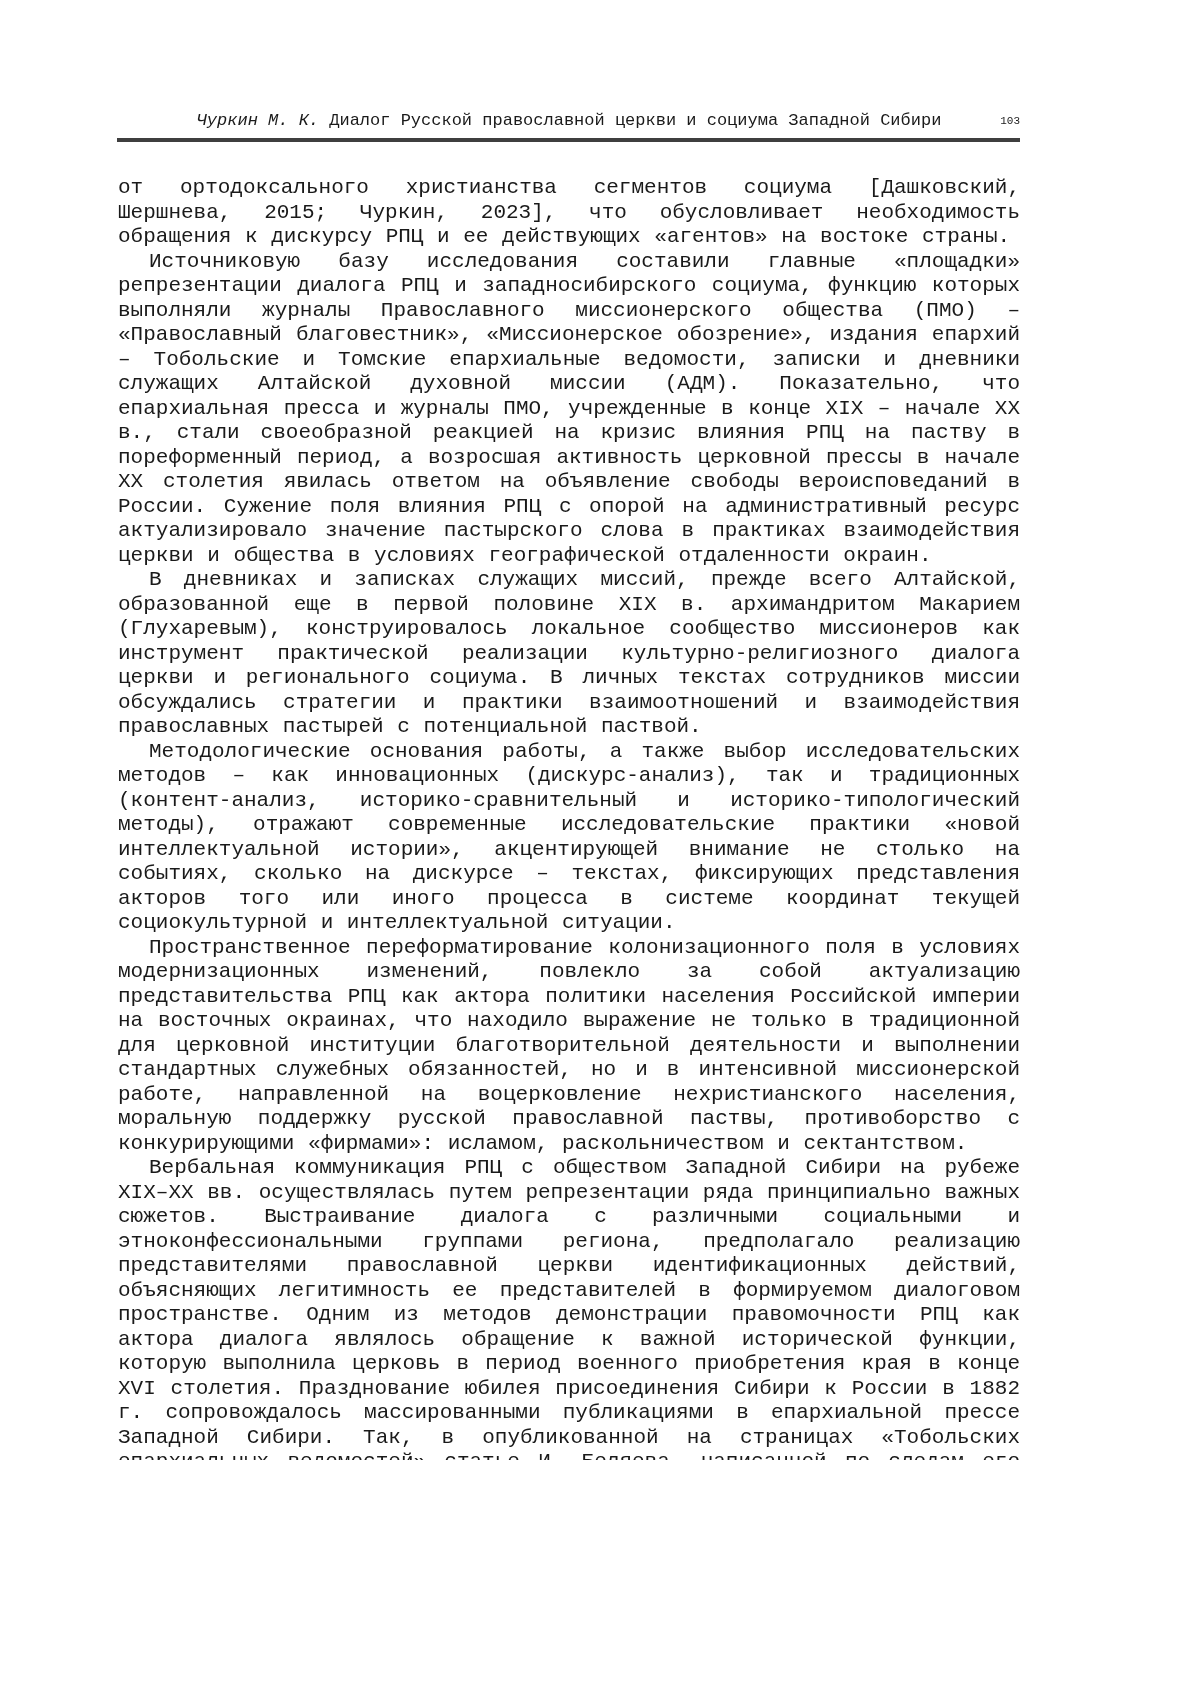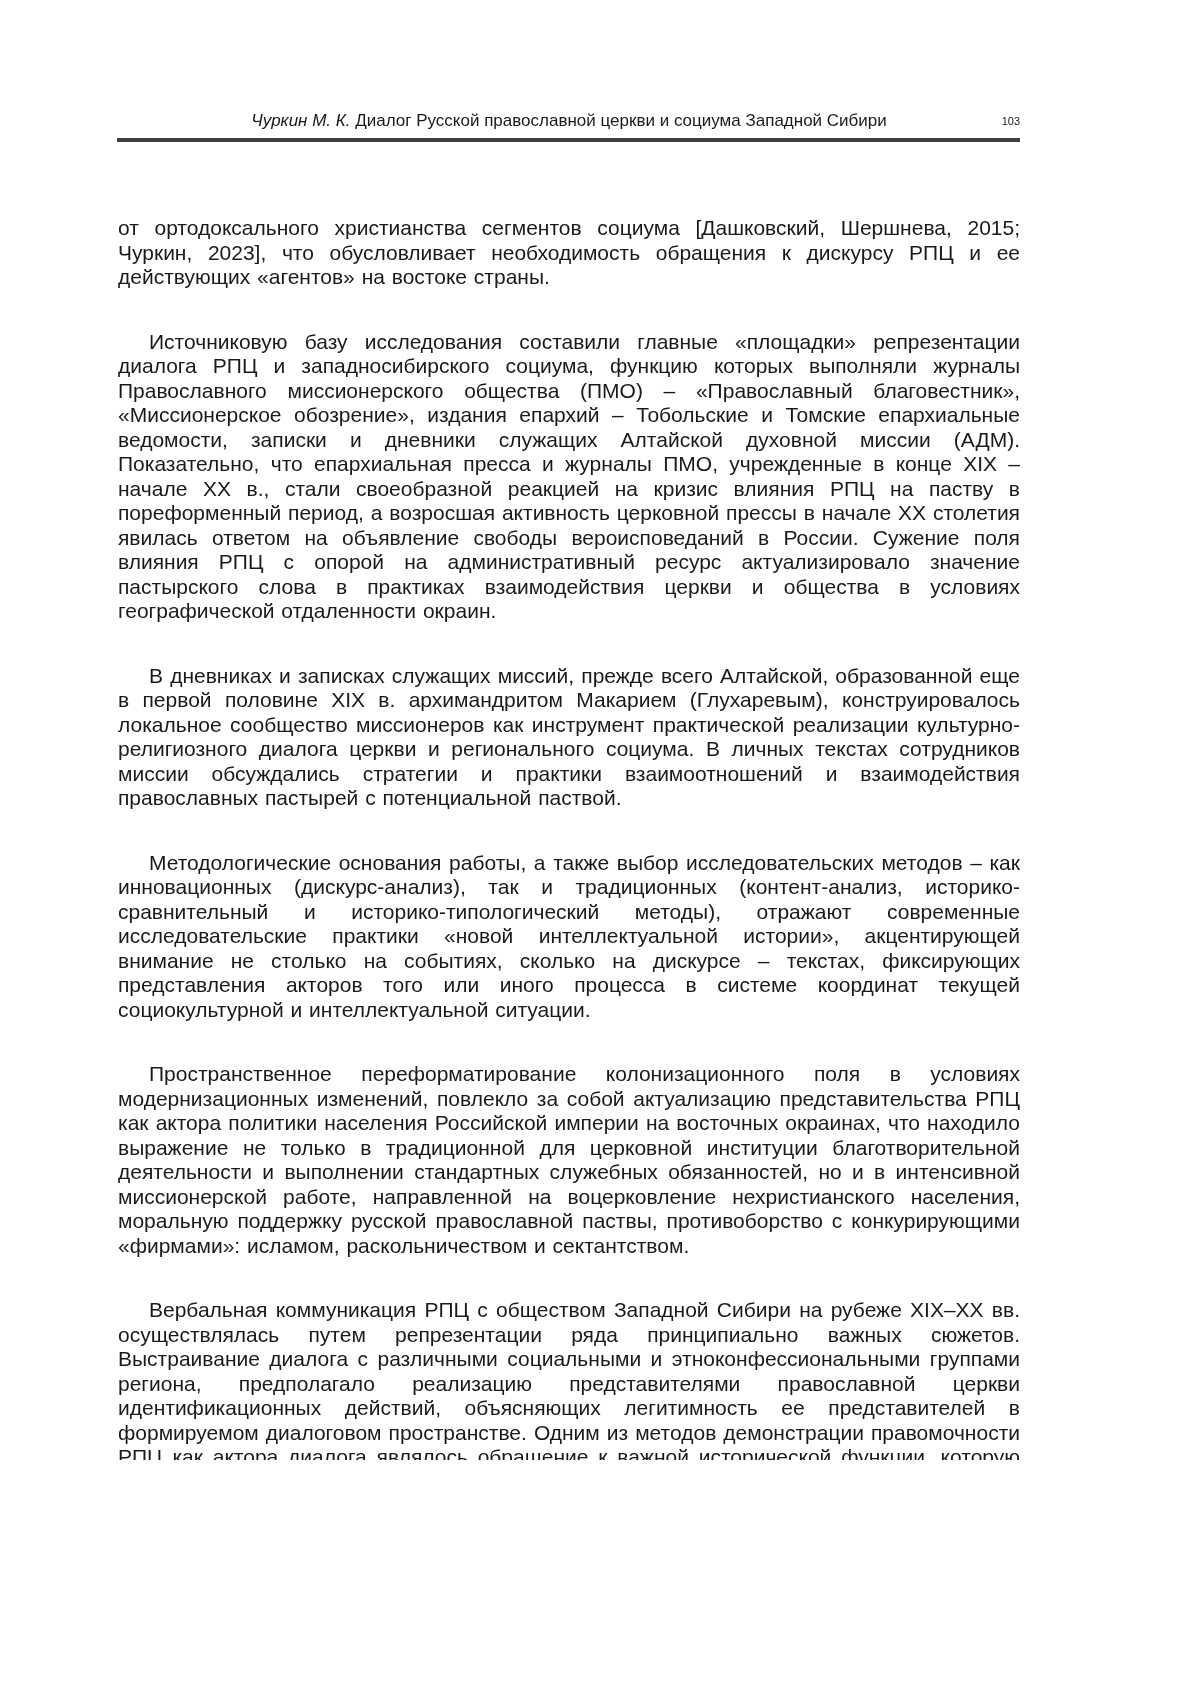--- a/index.html
+++ b/index.html
@@ -7,21 +7,21 @@
     --rule-color:#3f3f3f;
     --bg-color:#ffffff;
   }
   *{margin:0;padding:0;box-sizing:border-box;}
   html,body{background:#ffffff;}
   .page{
     position:relative;
     width:1200px;
     height:1460px;
     background:var(--bg-color);
-    font-family:Liberation Sans, sans-serif;
+    font-family:Liberation Mono, monospace;
     color:var(--text-color);
     overflow:hidden;
     border-radius:15px;
   }
   .running-head{
     position:absolute;
     left:118px;
     top:108px;
     width:902px;
     height:26px;
@@ -58,21 +58,20 @@
     left:118px;
     top:176px;
     width:902px;
     font-size:21px;
     line-height:24.5px;
   }
   .body-text p.para{
     text-align:justify;
     text-indent:31px;
     word-spacing:1px;
-    margin-top:40px;
   }
   .body-text p.para.no-indent{
     text-indent:0;
   }
   .page-footer{
     position:absolute;
     right:180px;
     top:1489px;
     width:700px;
     text-align:left;

